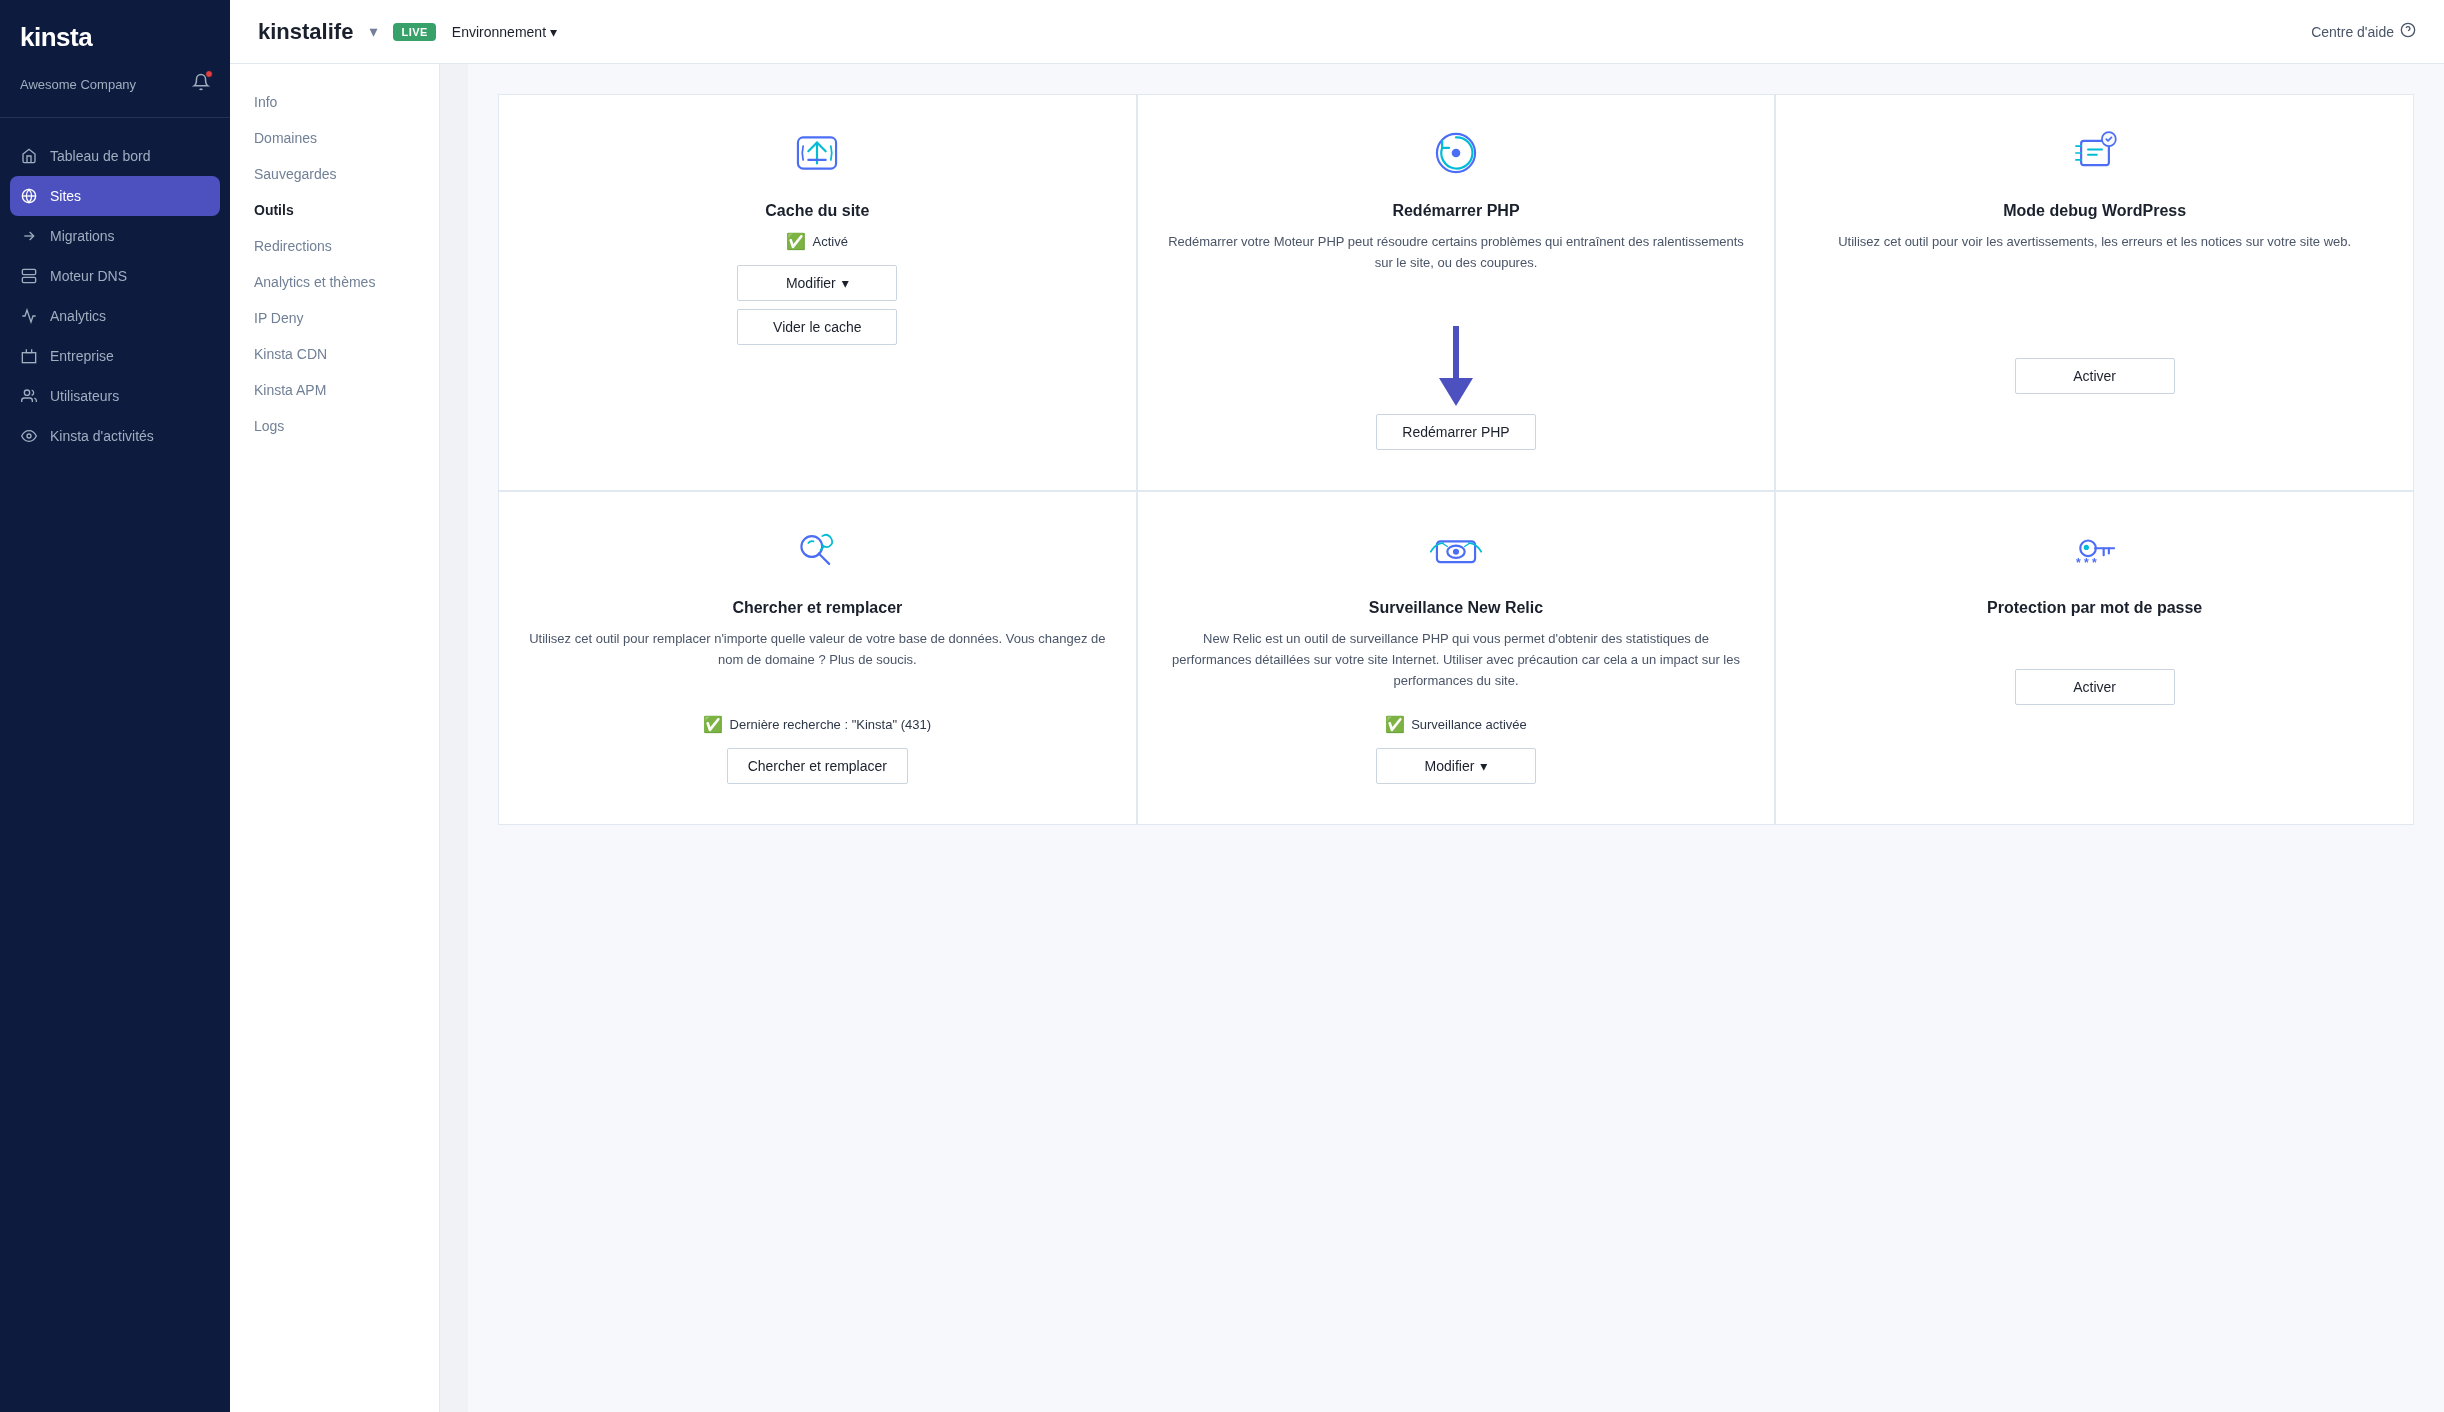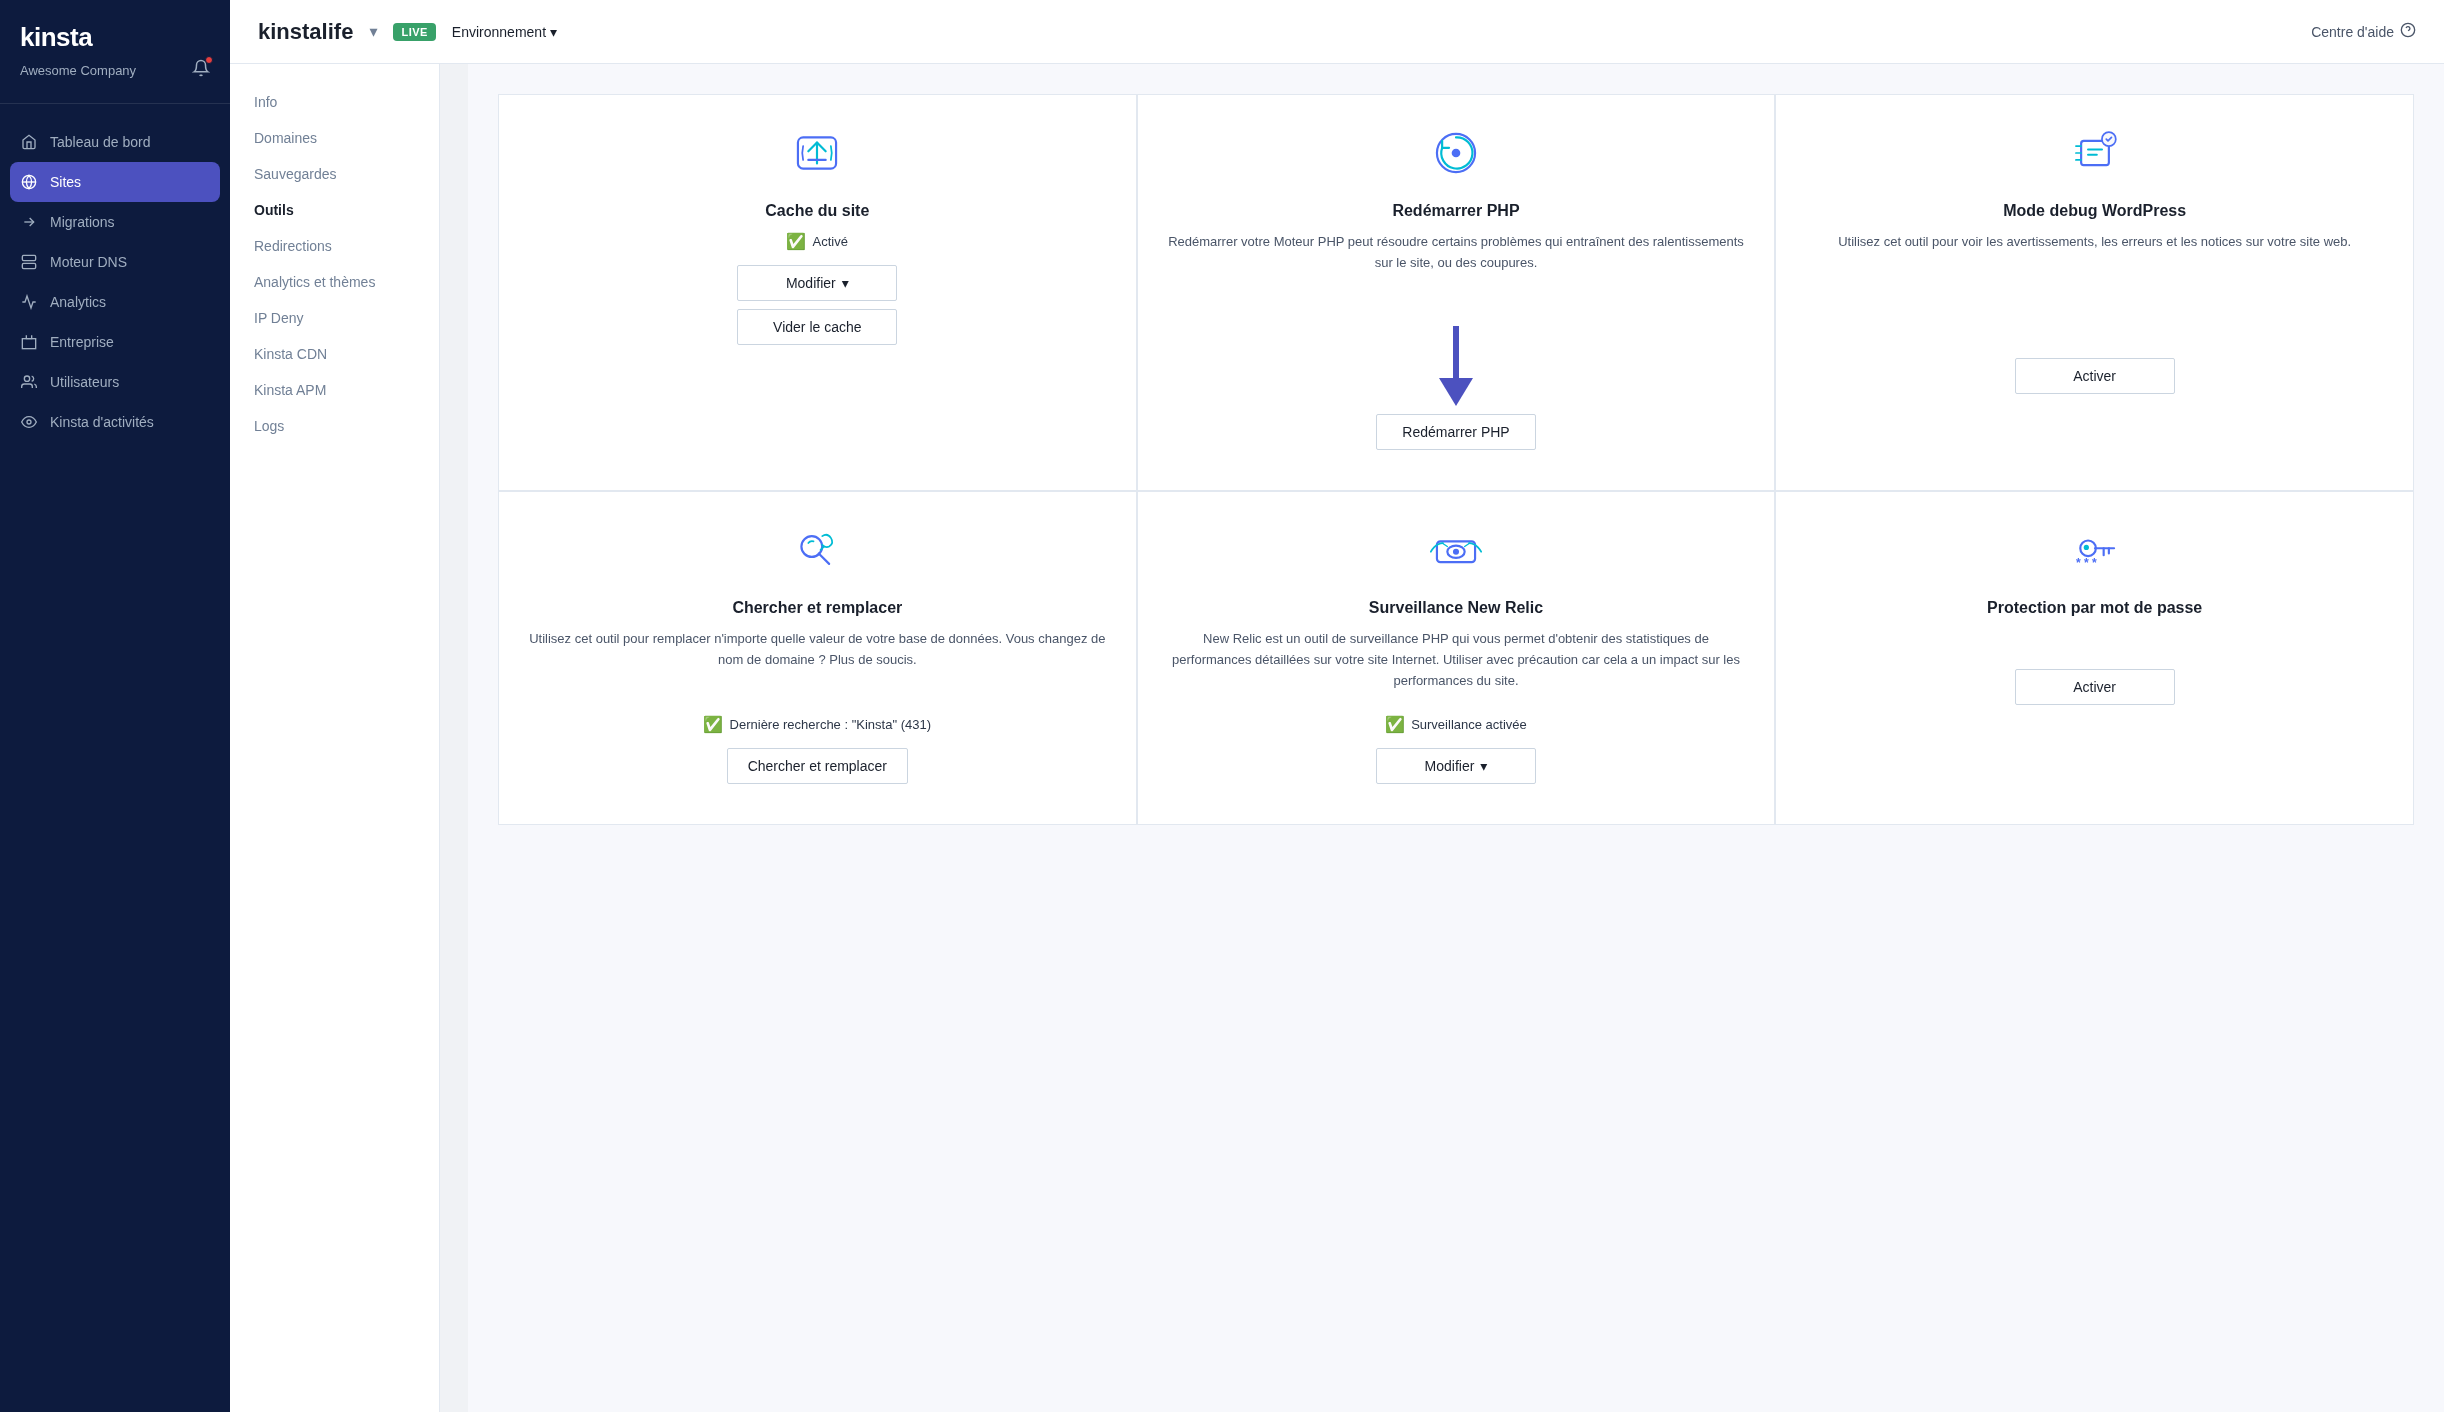--- a/index.html
+++ b/index.html
@@ -24,21 +24,21 @@
     .logo-text {
       font-size: 26px;
       font-weight: 800;
       color: #fff;
       letter-spacing: -0.5px;
     }
     .company-row {
       display: flex;
       align-items: center;
       gap: 8px;
-      margin-top: 6px;
+      margin-top: 20px;
     }
     .company-name {
       font-size: 13px;
       color: #a0aec0;
     }
     .bell-icon {
       margin-left: auto;
       position: relative;
       cursor: pointer;
     }

